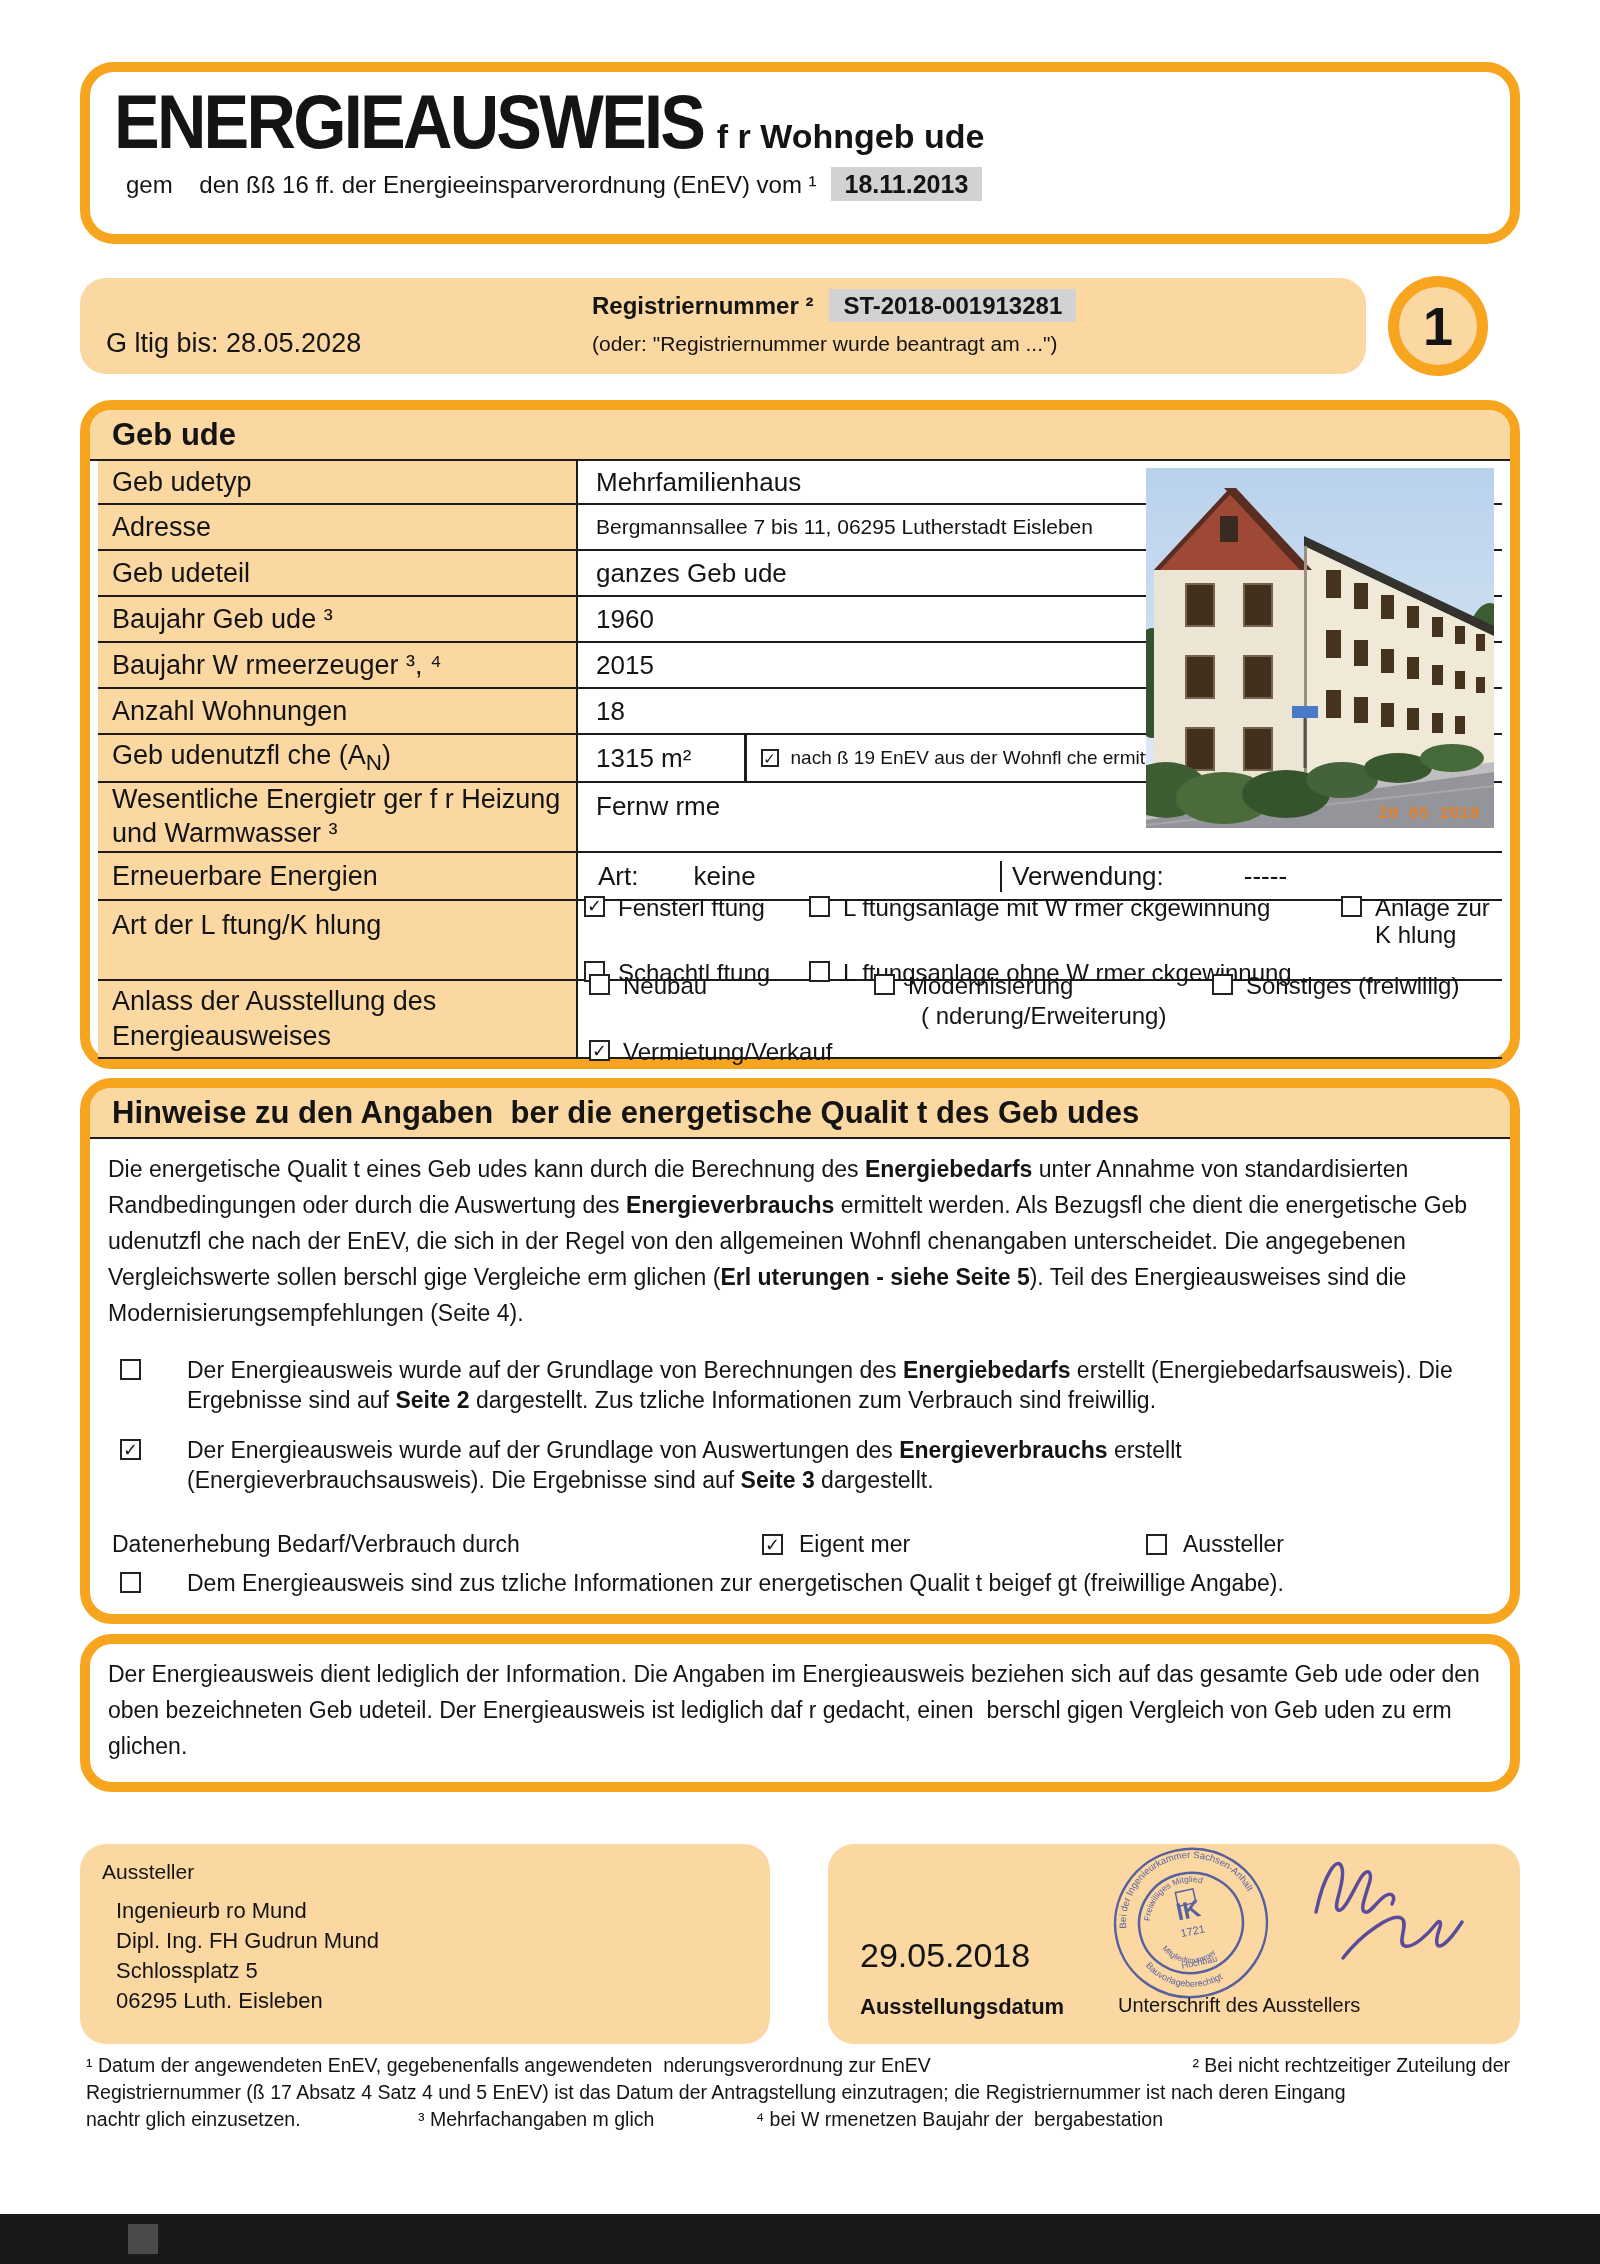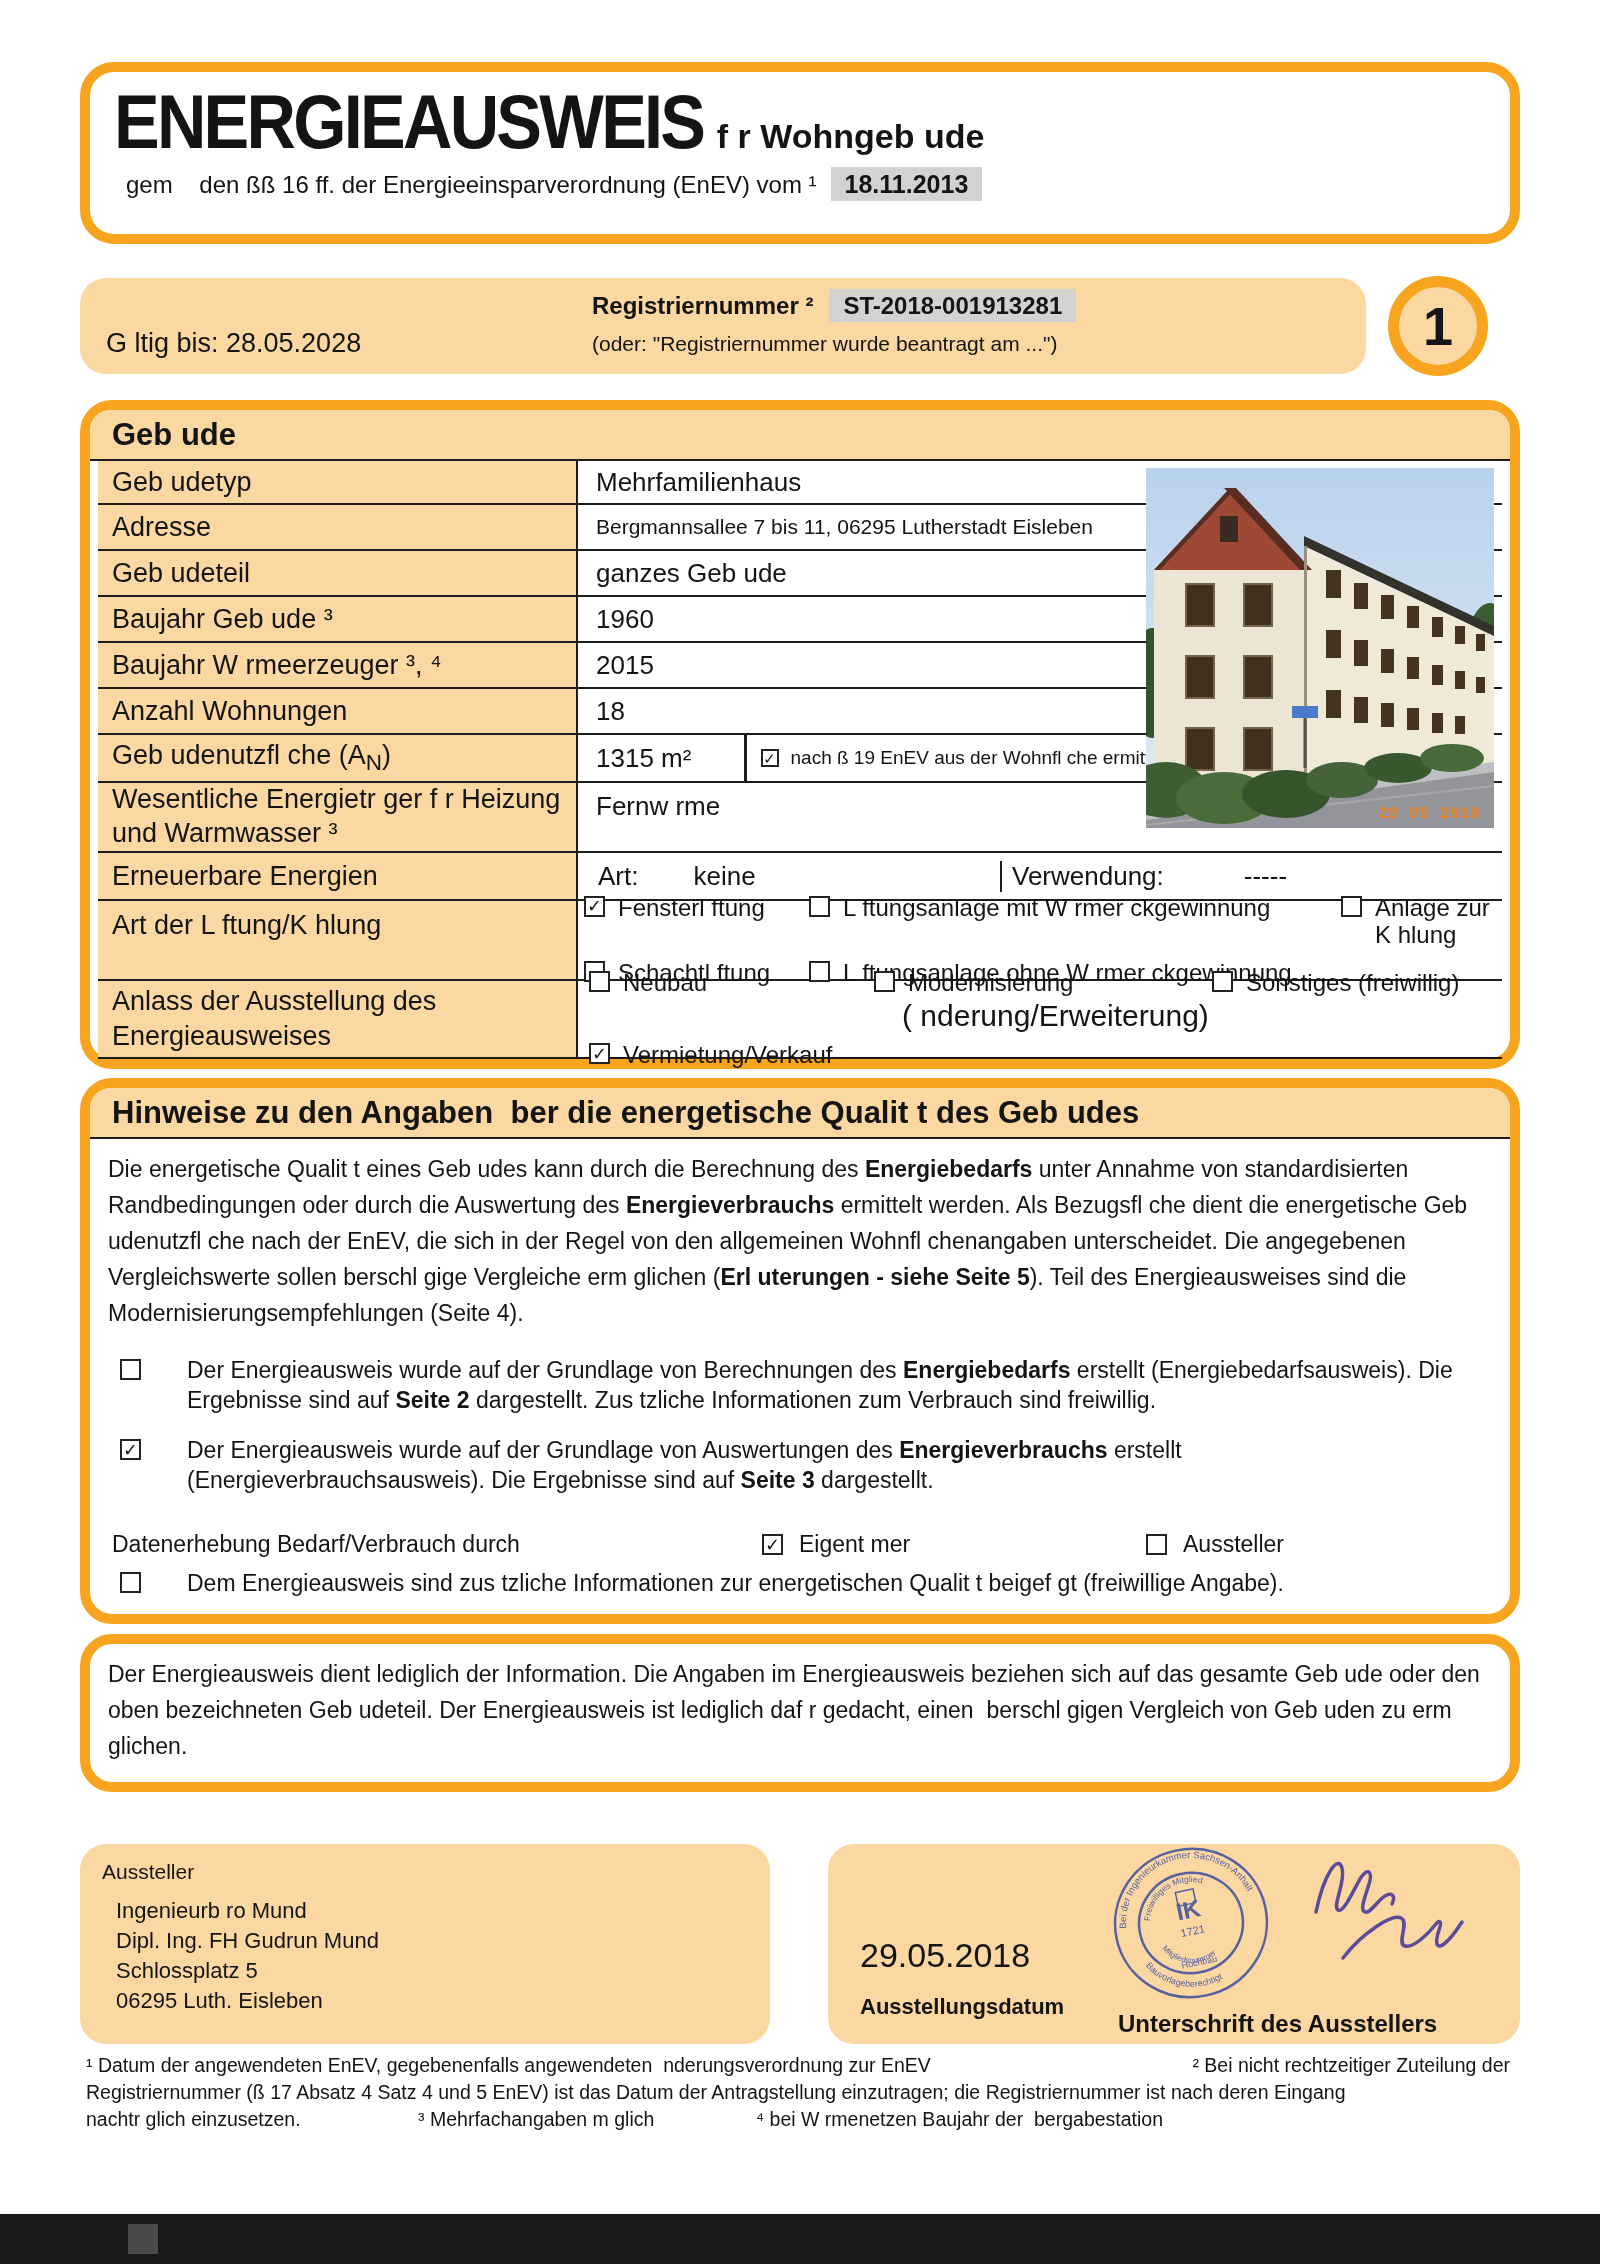--- a/index.html
+++ b/index.html
@@ -82,21 +82,21 @@
   .cb{
     width:21px;height:21px;flex:none;border:2px solid #222;background:#fff;
     display:inline-flex;align-items:center;justify-content:center;
     font-size:18px;line-height:1;
   }
   .cbitem{display:flex;gap:13px;align-items:flex-start;font-size:24px;line-height:1.15}
   .cbitem .cb{margin-top:2px}
   .lgrid{display:grid;grid-template-columns:225px 532px 1fr;row-gap:10px;align-content:center;padding:8px 0 8px 6px;flex:1}
   .agrid{display:grid;grid-template-columns:285px 338px 1fr;row-gap:16px;align-content:center;padding:10px 0 10px 11px;flex:1}
   .wrapnarrow{max-width:215px}
-  .subline{font-size:30px;margin-left:28px;margin-top:2px}
+  .subline{font-size:24px;margin-left:47px;margin-top:2px}
 
   
   .photo{
     position:absolute;z-index:5;left:1048px;top:58px;width:348px;height:360px;background:#eab308;
   }
 
   
   .h1panel{top:1078px;padding-bottom:16px}
   .h2panel{top:1634px;padding-bottom:14px}
   .pbody{padding:12px 26px 4px 18px;font-size:23px;line-height:36px}
@@ -113,21 +113,21 @@
     background:var(--peach);border-radius:26px;padding:16px 22px;
   }
   .abox .atitle{font-size:21px}
   .alines{margin:12px 0 0 14px;font-size:22px;line-height:30px}
   .dbox{
     position:absolute;left:828px;top:1844px;width:692px;height:200px;
     background:var(--peach);border-radius:26px;
   }
   .ddate{position:absolute;left:32px;top:92px;font-size:34px}
   .ddlabel{position:absolute;left:32px;top:150px;font-size:22px;font-weight:bold}
-  .dslabel{position:absolute;left:290px;top:166px;font-size:24px;font-weight:bold}
+  .dslabel{position:absolute;left:290px;top:150px;font-size:20px;font-weight:normal}
   .stamp{position:absolute;left:278px;top:-6px;width:170px;height:170px;opacity:.85;transform:rotate(-12deg)}
   .sig{position:absolute;left:460px;top:6px;width:200px;height:130px}
 
   
   .foot{position:absolute;left:86px;top:2052px;width:1424px;font-size:19.5px;line-height:27px}
   .fl1{display:flex;justify-content:space-between}
   .fl3 .fgap1{margin-left:112px}
   .fl3 .fgap2{margin-left:96px}
 
   .botbar{position:absolute;left:0;top:2214px;width:1600px;height:50px;background:#191919}

